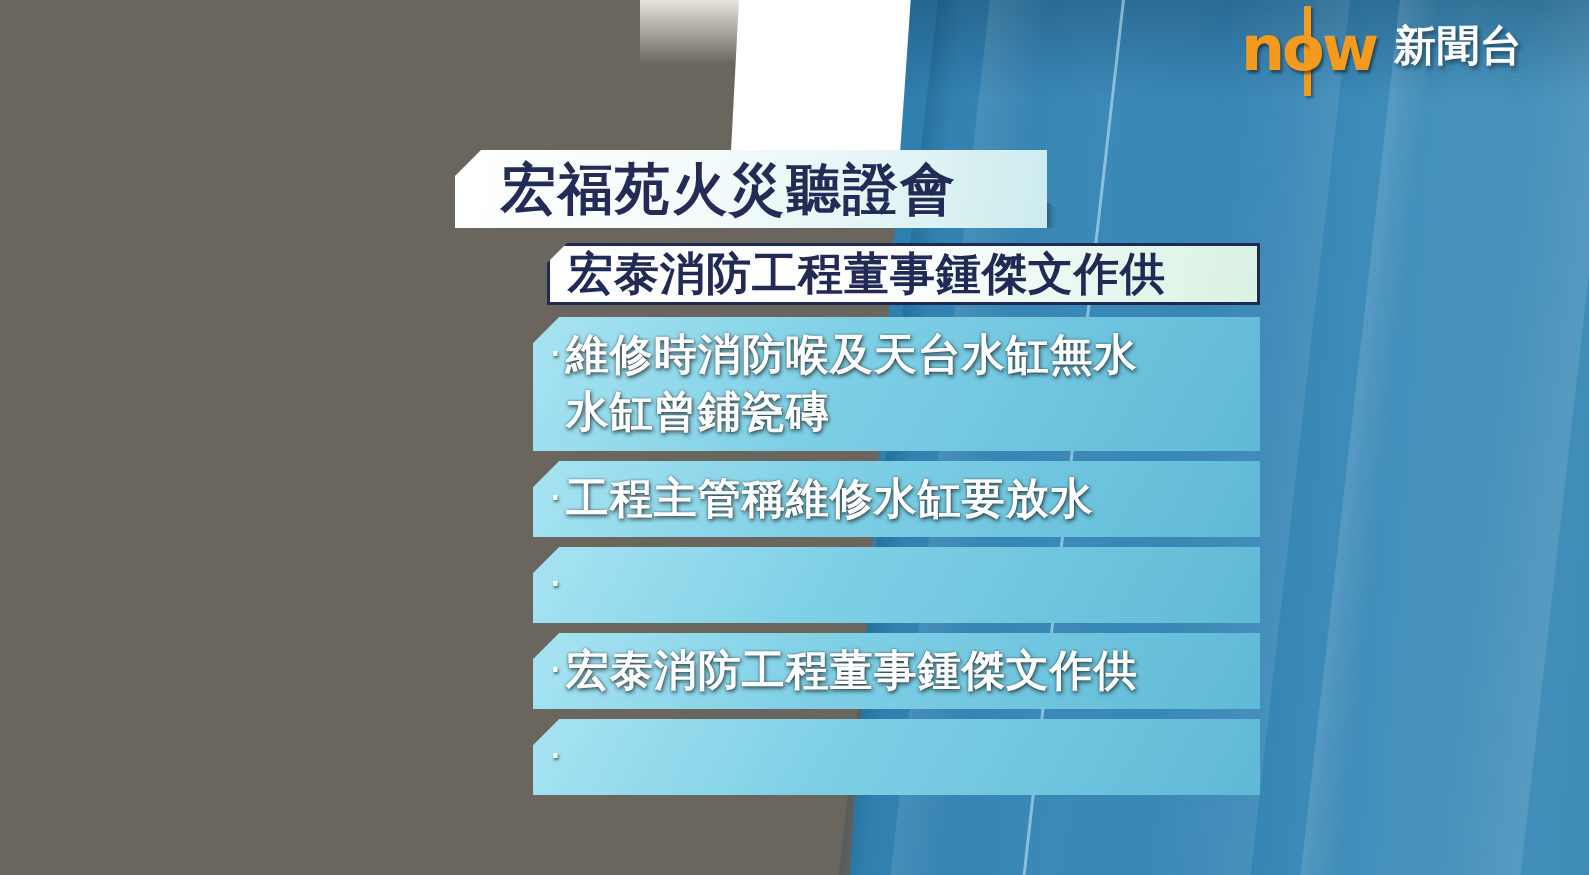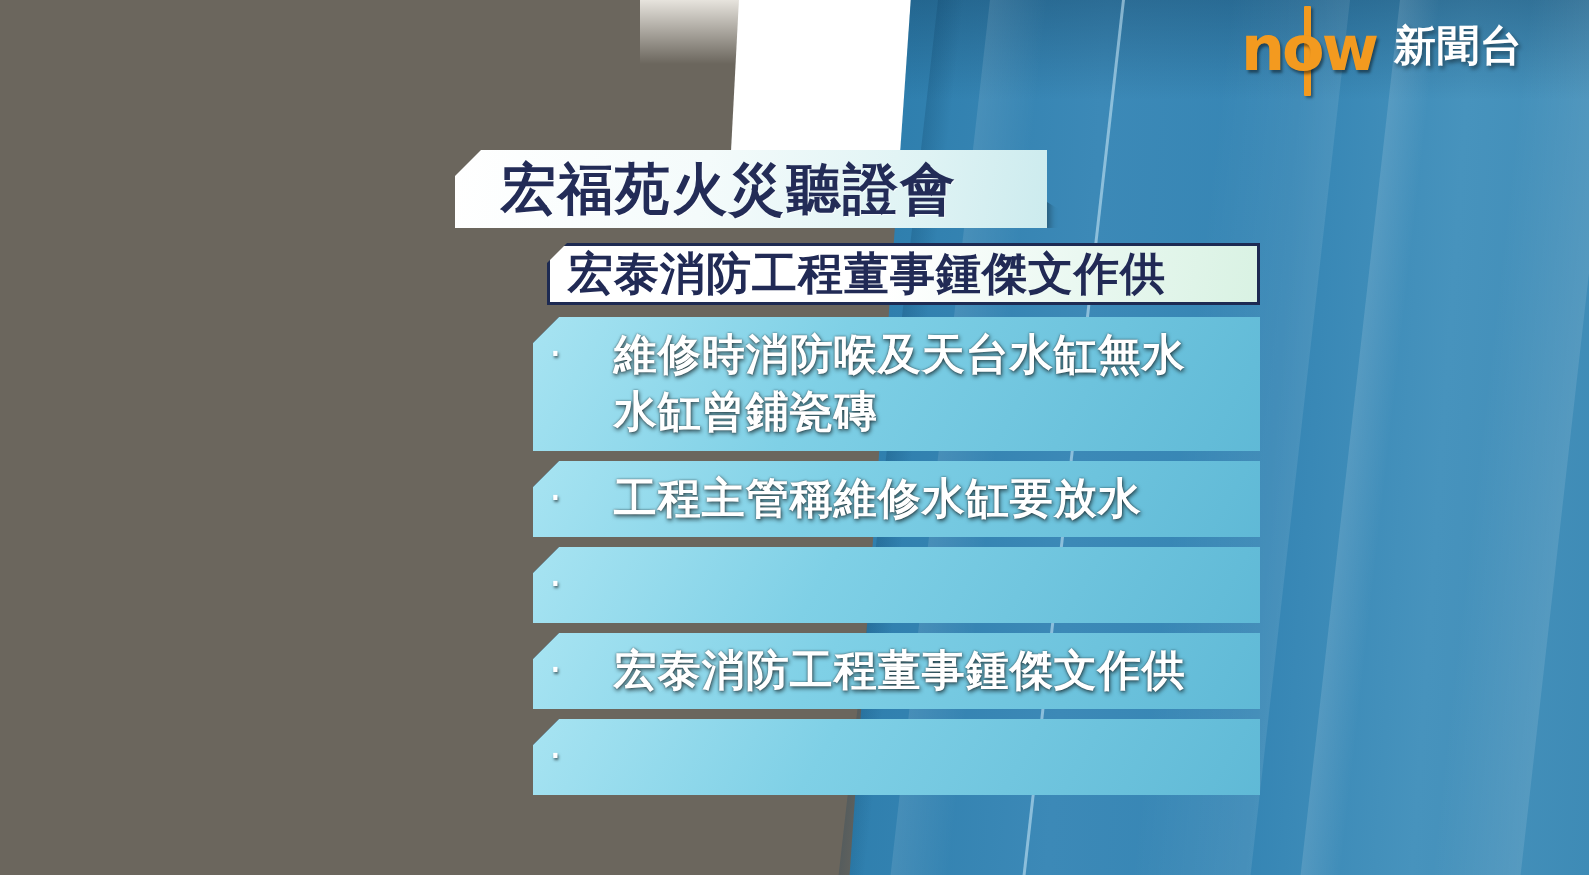--- a/index.html
+++ b/index.html
@@ -262,21 +262,20 @@
   }
   .bullet-text {
     font-family: "DejaVu Sans", "Liberation Sans", sans-serif;
     font-weight: 700;
     font-size: 43px;
     line-height: 56px;
     color: #ffffff;
     letter-spacing: 1px;
     text-shadow: 1px 2px 4px rgba(0,0,0,.65), 0 0 2px rgba(0,0,0,.5);
     white-space: pre-line;
-    margin-left: 48px;
   }
   .bullet.tall .bullet-text { line-height: 57px; }
   .bullet.tall .bullet-dot  { line-height: 57px; }
 
   
   .bullet.last { margin-bottom: 0; }
 </style>
 </head>
 <body>
 

